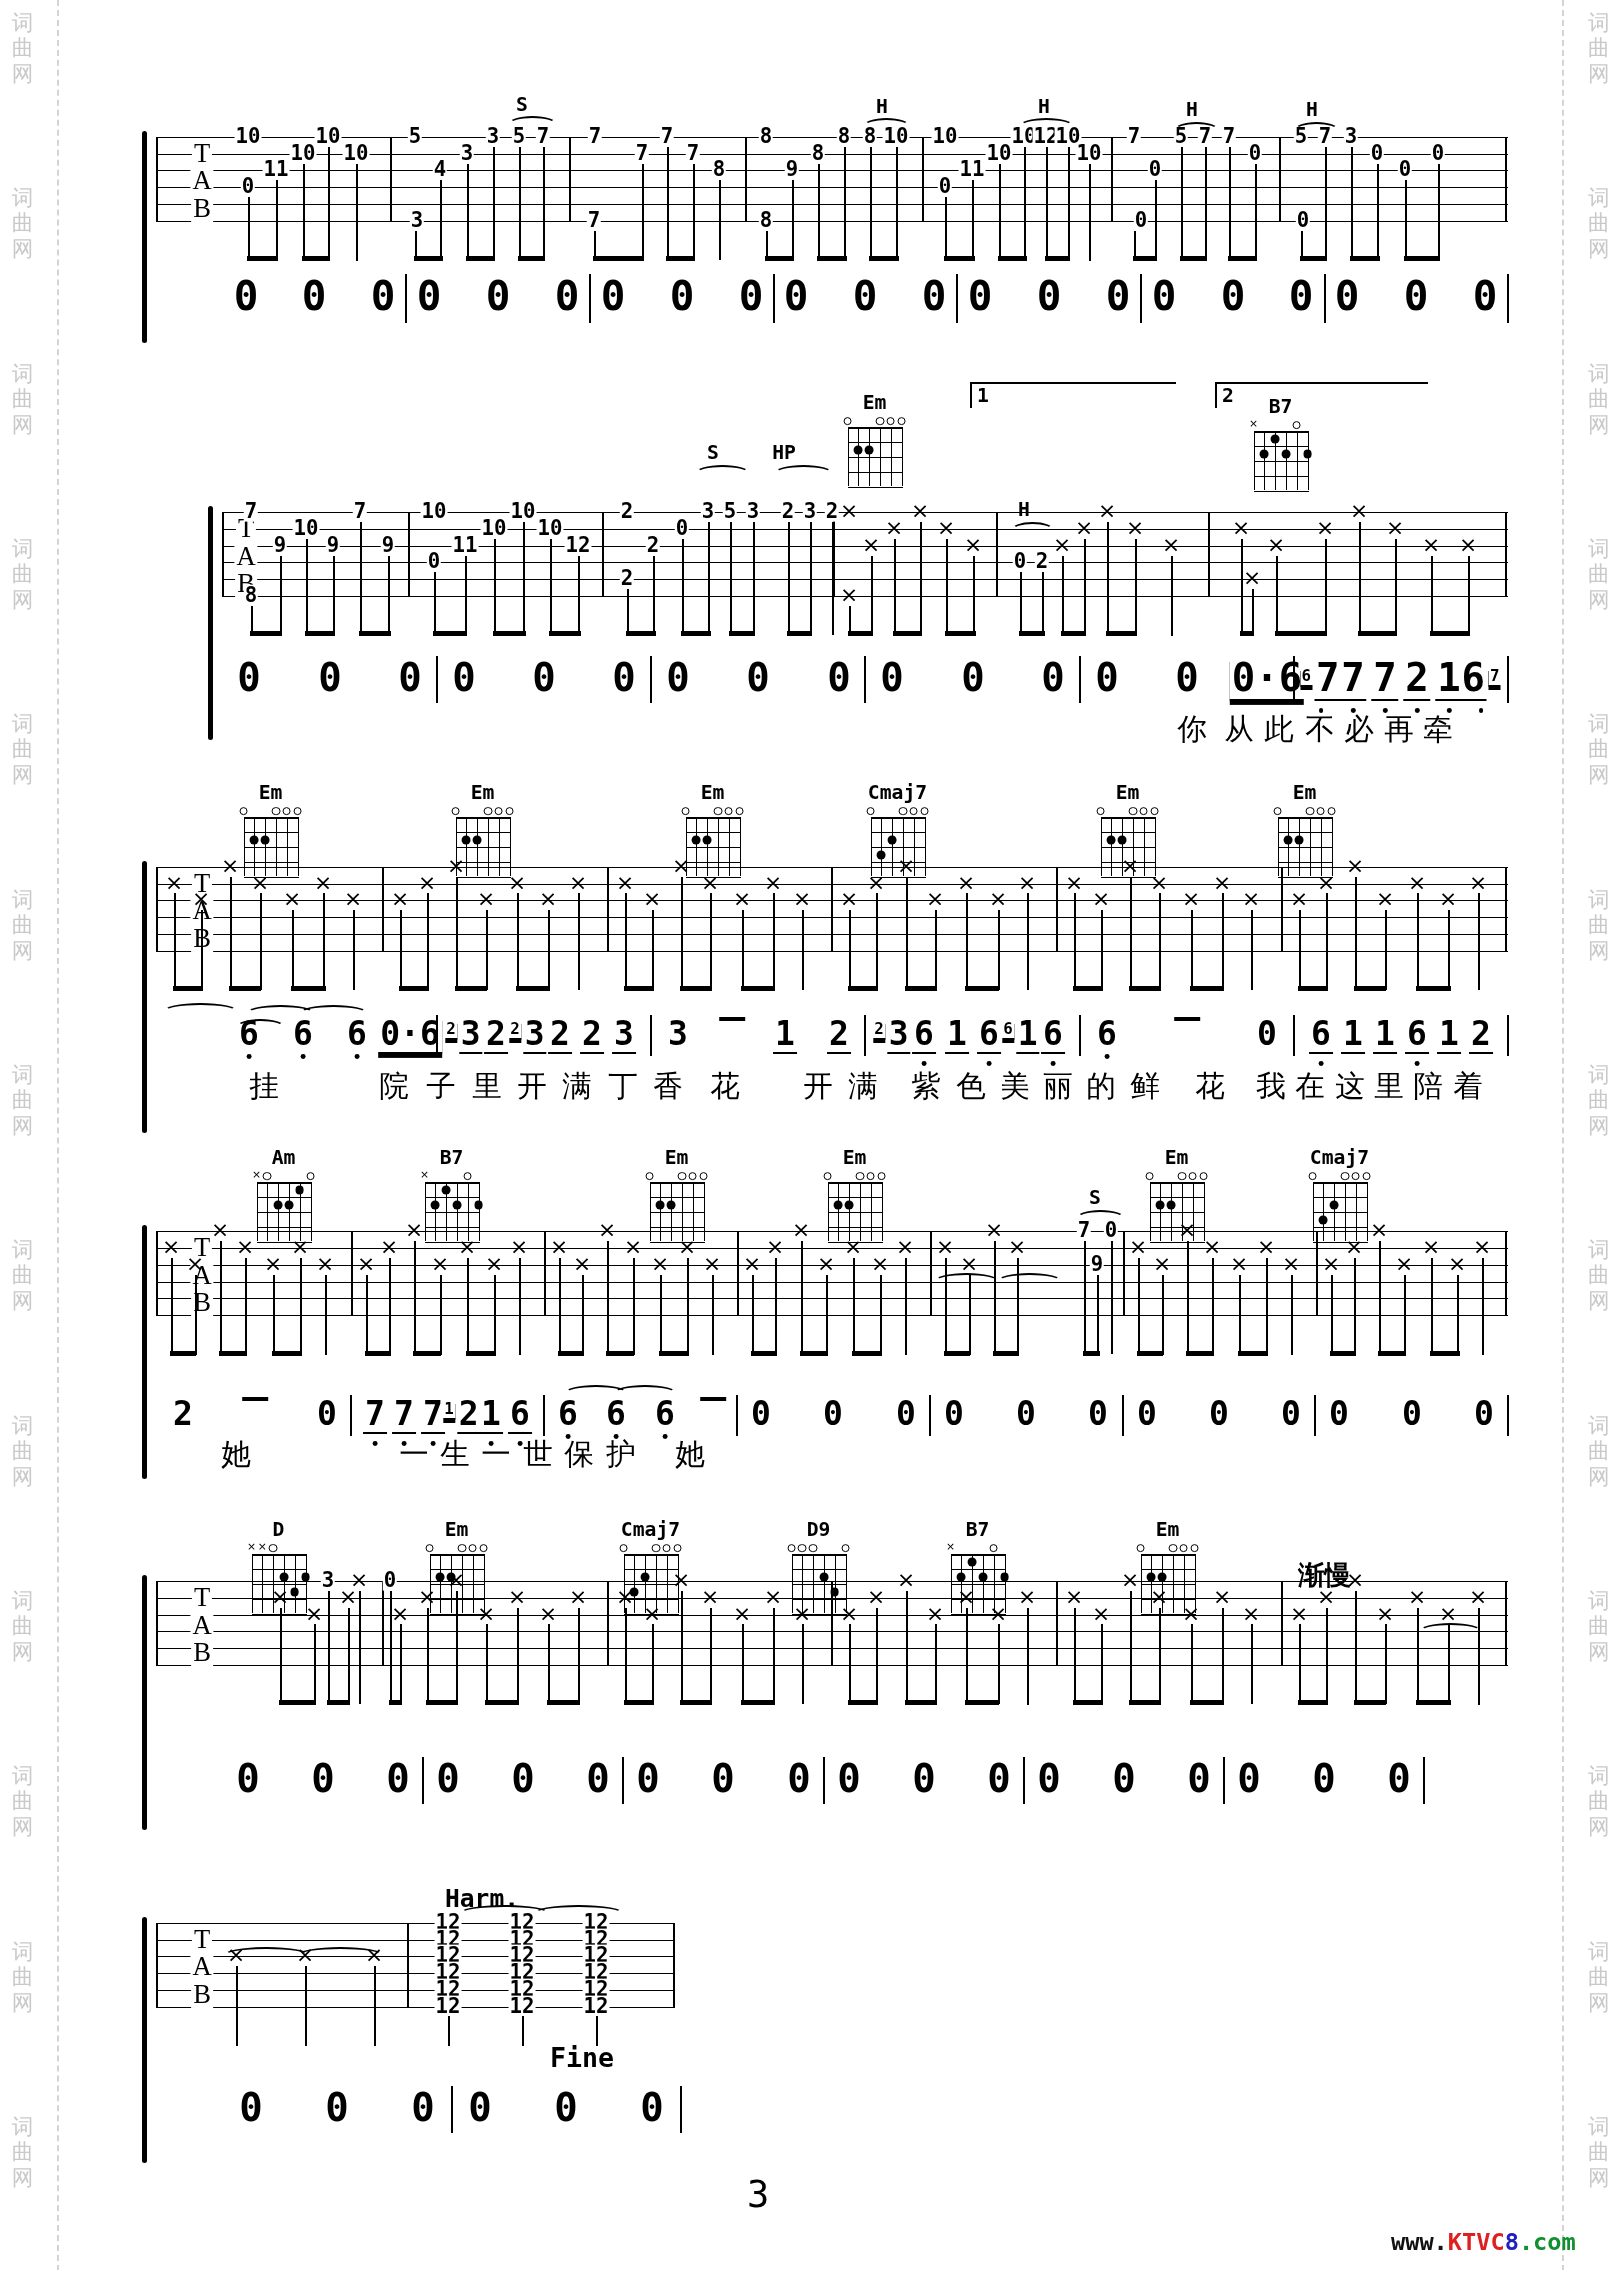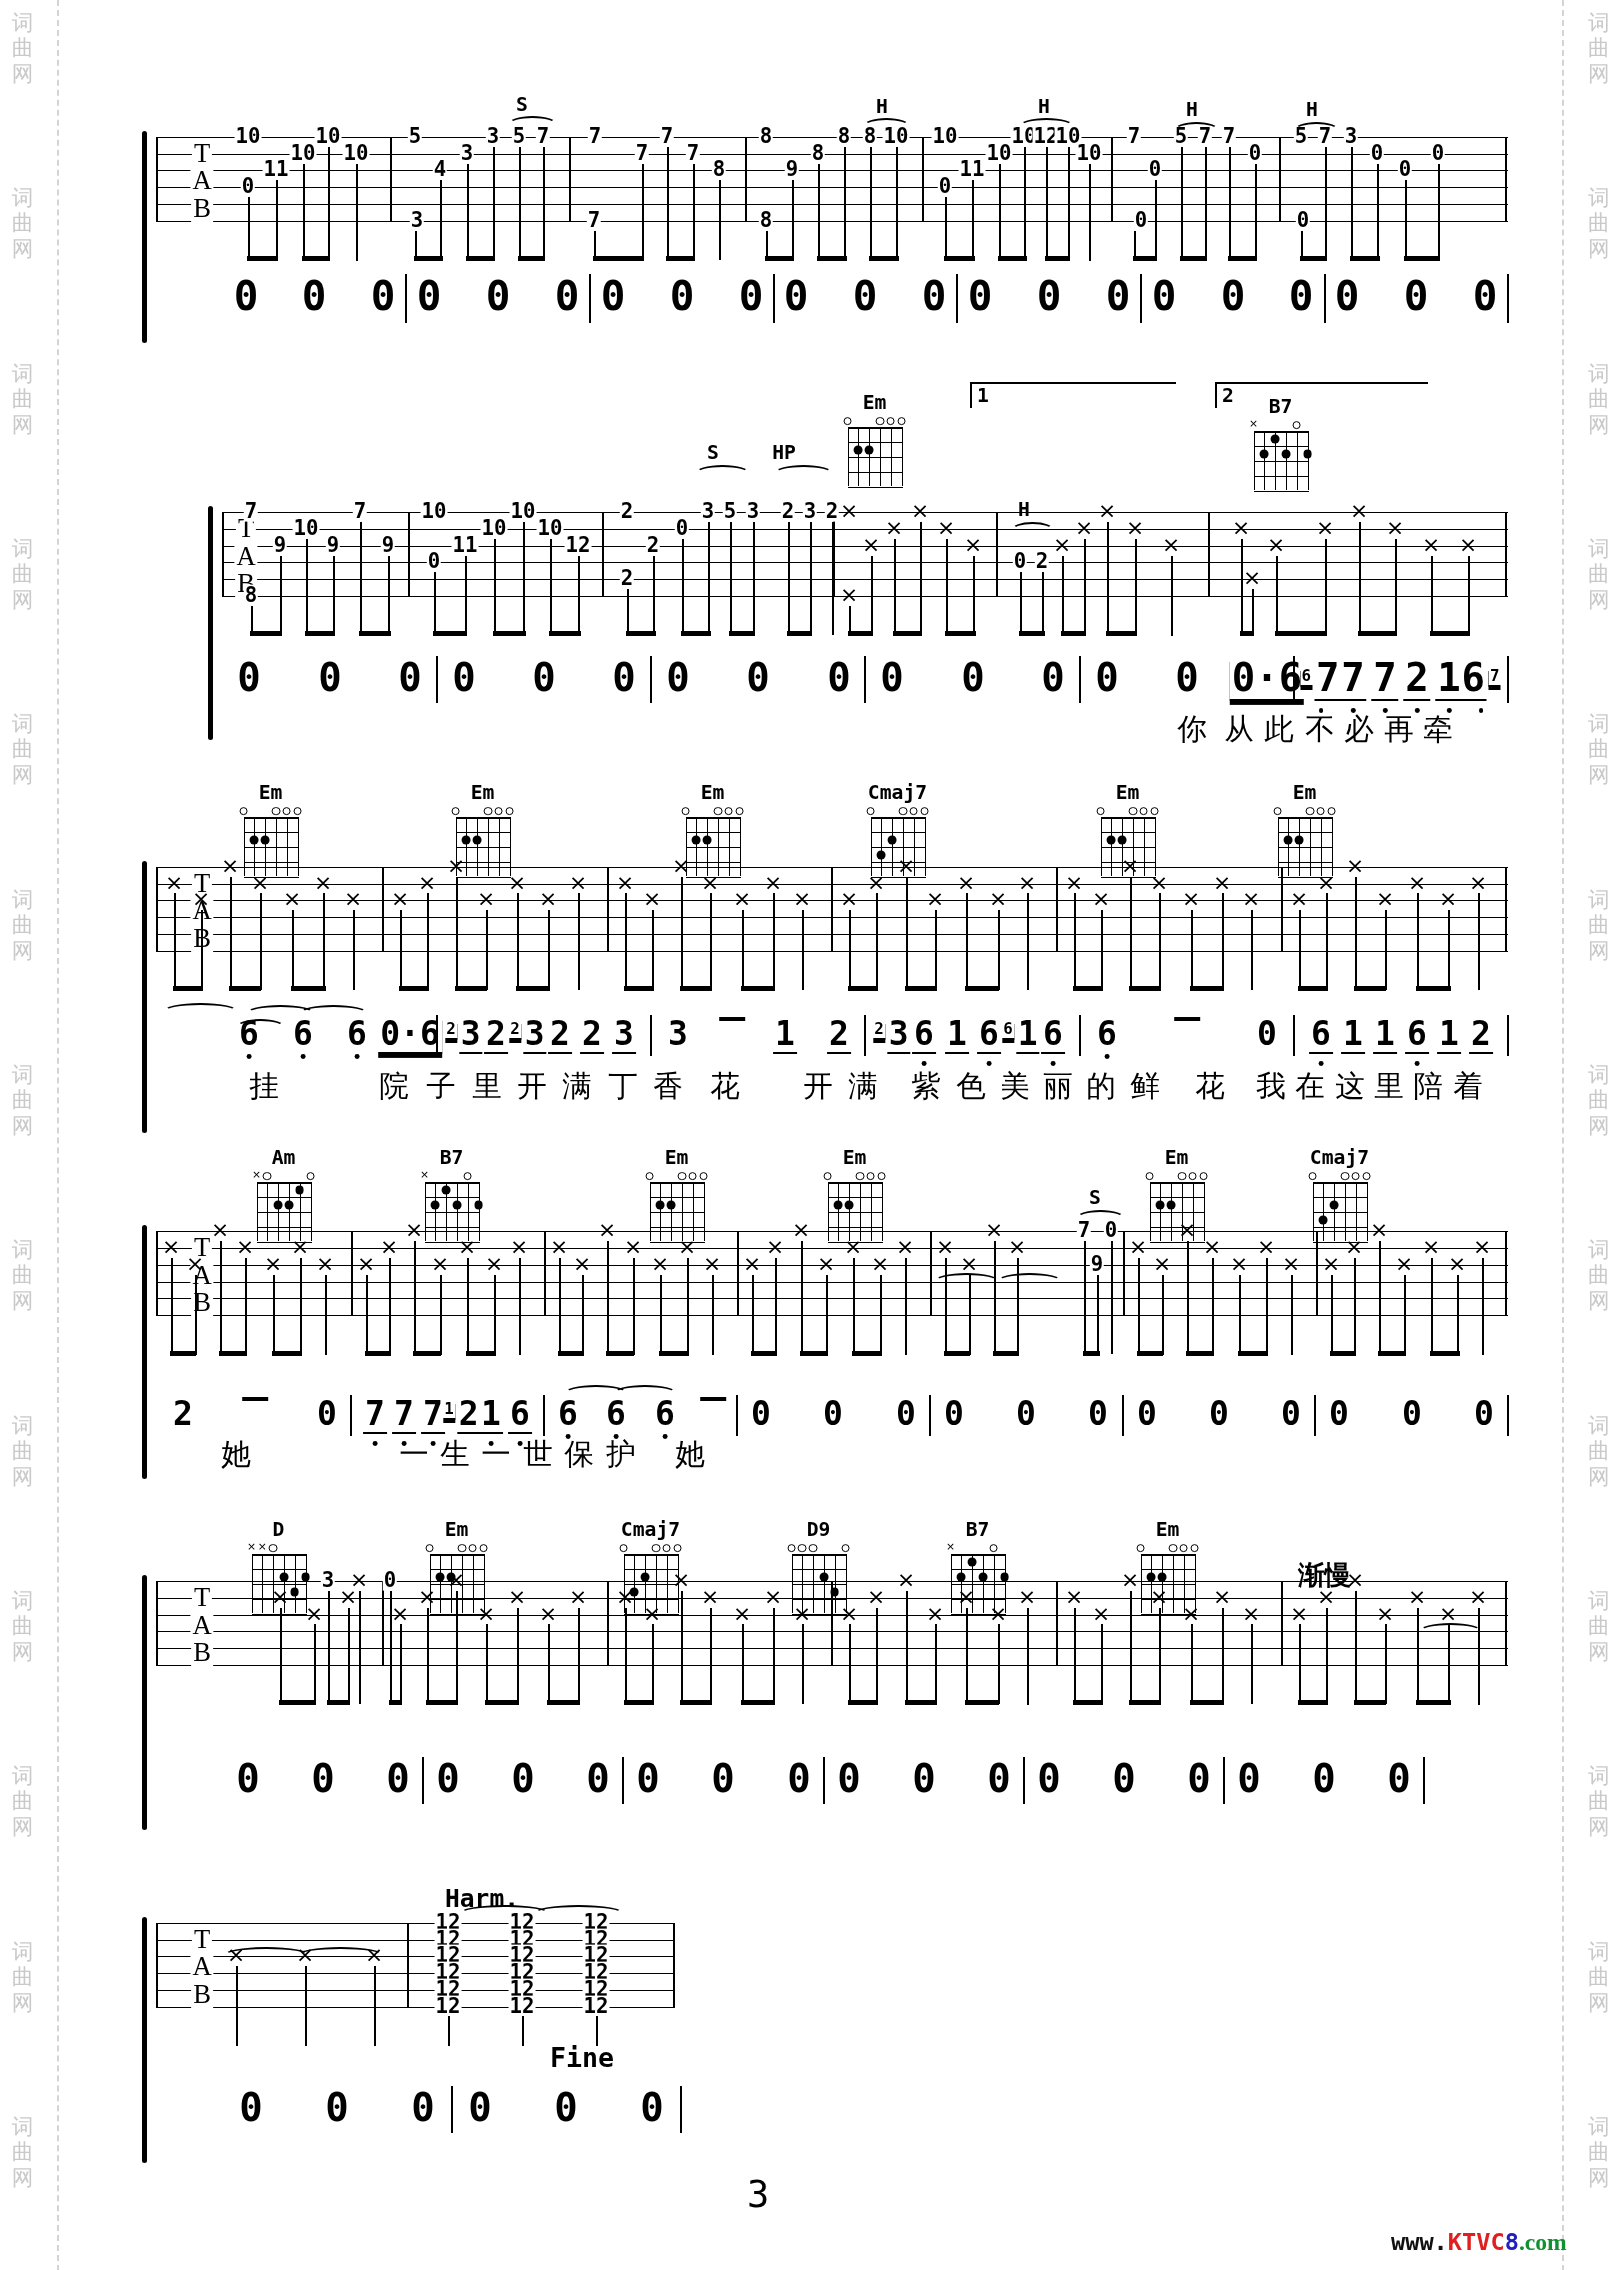--- a/index.html
+++ b/index.html
@@ -195,21 +195,21 @@
       </div>
       <div class="wmchars" style="left: 0px; top: 2112px; width: 29.6px; position: absolute;">
         <div>词</div>
         <div>曲</div>
         <div>网</div>
       </div>
     </div>
 
   <div class="pageno">3</div>
 
-  <div class="sitewm"><span id="wm1" style="color: rgb(17, 17, 17);">www.</span><span id="wm2" style="color: rgb(224, 32, 32);">KTVC</span><span id="wm3" style="color: rgb(32, 32, 192);">8</span><span id="wm4" style="color: rgb(16, 144, 48); font-family: Liberation Serif, serif;">.com</span></div>
+  <div class="sitewm"><span id="wm1" style="color: rgb(17, 17, 17);">www.</span><span id="wm2" style="color: rgb(224, 32, 32);">KTVC</span><span id="wm3" style="color: rgb(32, 32, 192);">8</span><span id="wm4" style="color: rgb(16, 144, 48);">.com</span></div>
 <div class="brace" style="left: 142px; top: 131px; width: 4.9px; height: 212px;"></div>
     <div class="hline" style="left: 156px; top: 137px; width: 1352px; height: 1px;"></div>
     <div class="hline" style="left: 156px; top: 154px; width: 1352px; height: 1px;"></div>
     <div class="hline" style="left: 156px; top: 170px; width: 1352px; height: 1px;"></div>
     <div class="hline" style="left: 156px; top: 187px; width: 1352px; height: 1px;"></div>
     <div class="hline" style="left: 156px; top: 204px; width: 1352px; height: 1px;"></div>
     <div class="hline" style="left: 156px; top: 221px; width: 1352px; height: 1px;"></div>
     <div class="vline" style="left: 156px; top: 137px; width: 2px; height: 84px;"></div>
     <div class="vline" style="left: 1505px; top: 137px; width: 2px; height: 84px;"></div>
     <div class="vline" style="left: 390px; top: 137px; width: 2px; height: 84px;"></div>

